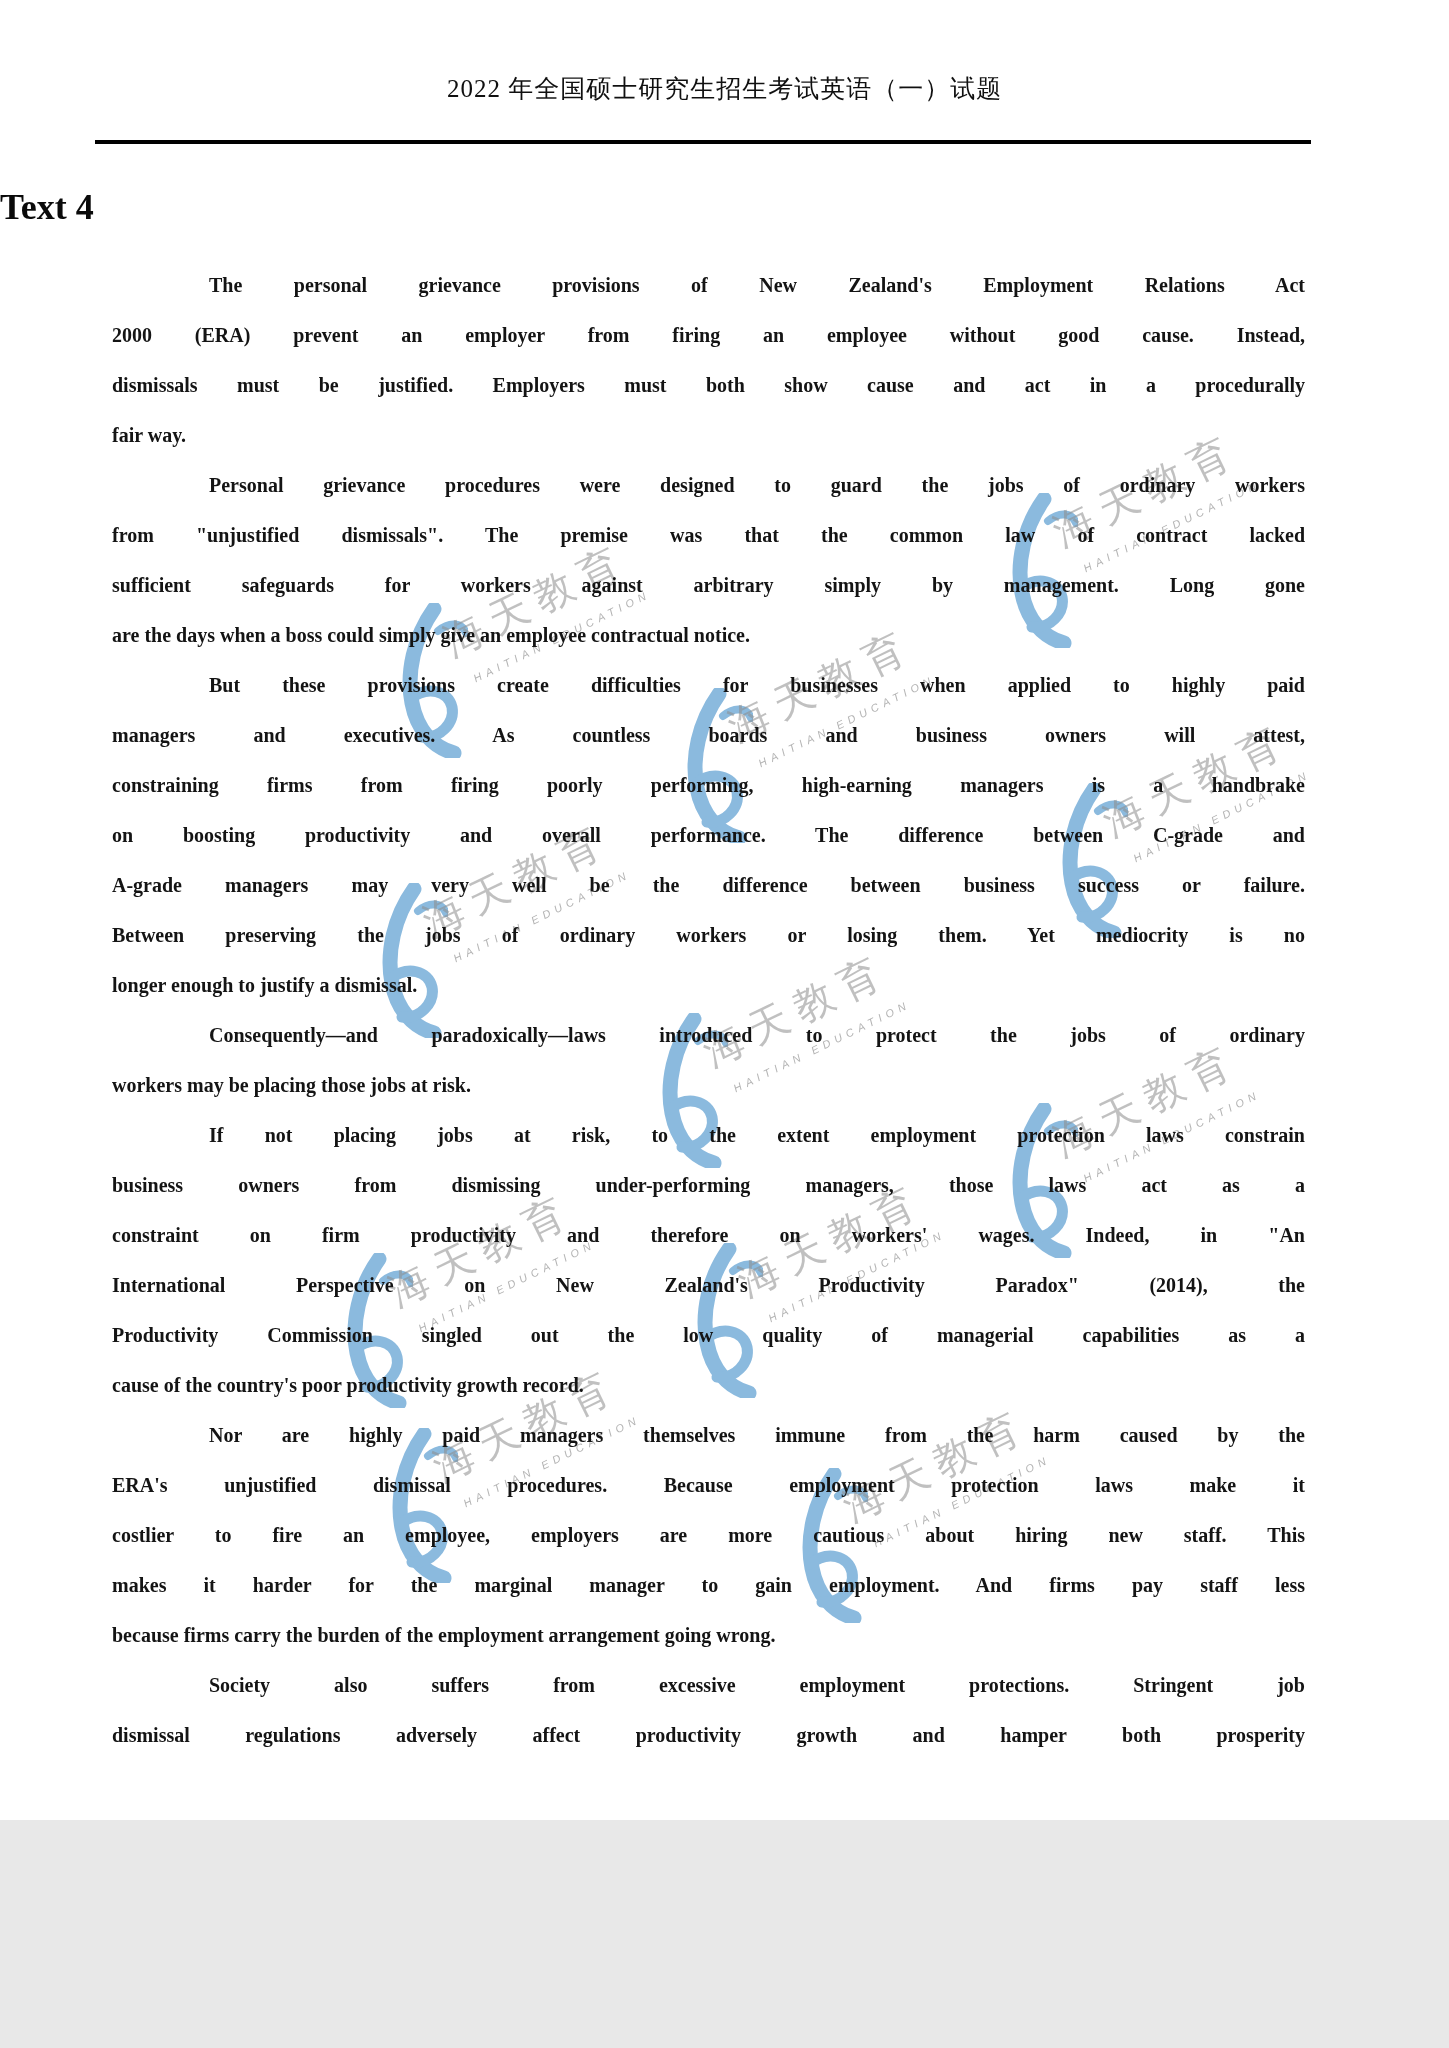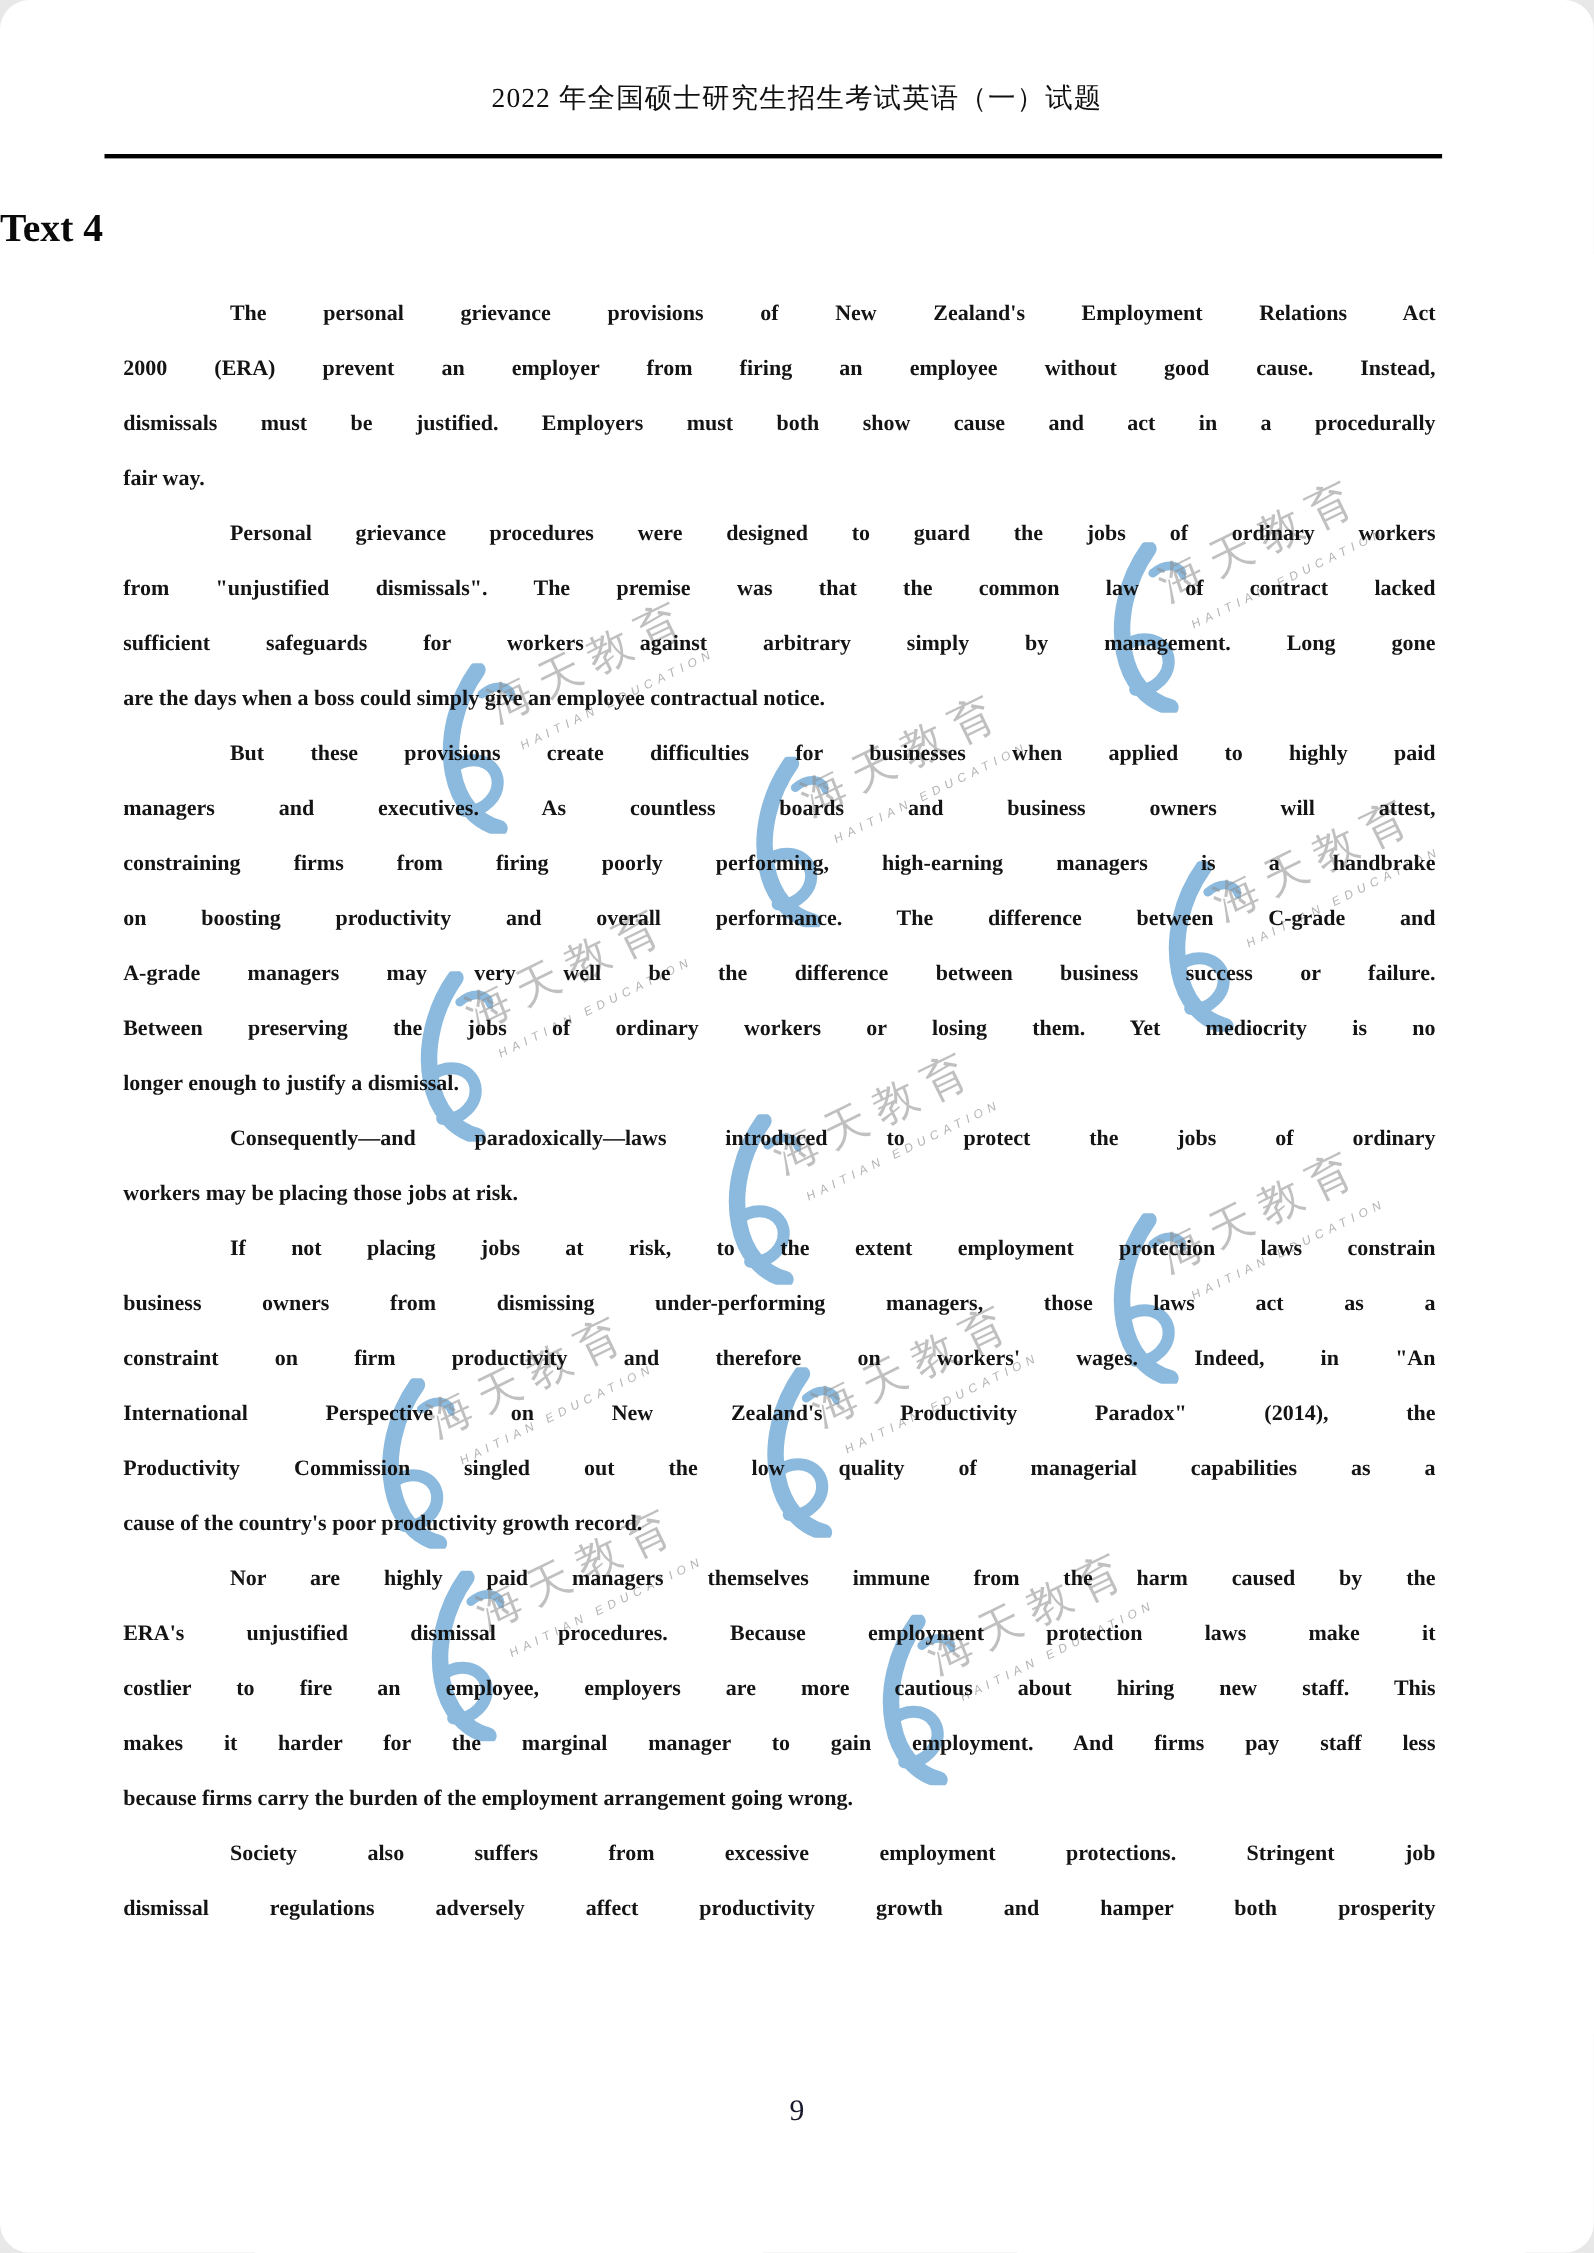--- a/index.html
+++ b/index.html
@@ -1,19 +1,19 @@
 <!DOCTYPE html>
 <html><head>
 <meta charset="utf-8">
 <style>
   html,body{margin:0;padding:0;background:#e8e8e8;}
   .page{
-    position:relative;width:1449px;height:2048px;background:#ffffff;
+    position:relative;width:1449px;height:1820px;background:#ffffff;
     font-family:"Liberation Serif","DejaVu Serif",serif;color:#141414;
-    overflow:hidden;margin:0 auto;border-radius:27px;
+    overflow:hidden;margin:0 auto;
   }
   .header-title{
     position:absolute;top:72px;left:0;width:100%;
     text-align:center;font-size:25px;letter-spacing:1px;color:#101010;z-index:2;
   }
   .header-rule{
     position:absolute;top:140px;left:95px;width:1216px;height:4px;
     background:#000;z-index:2;
   }
   .doc-title{

